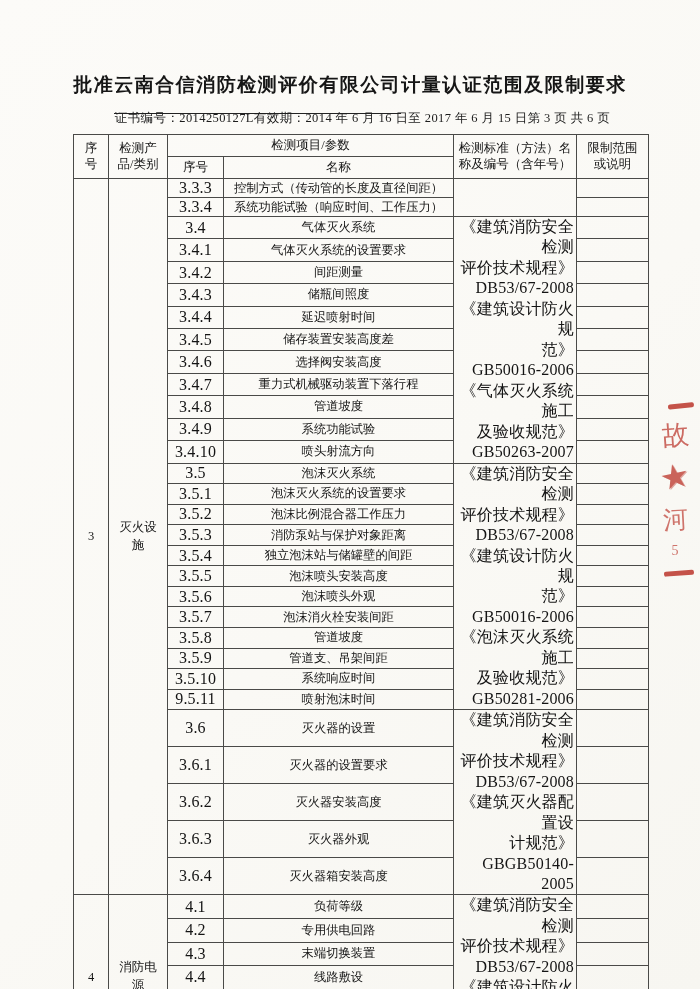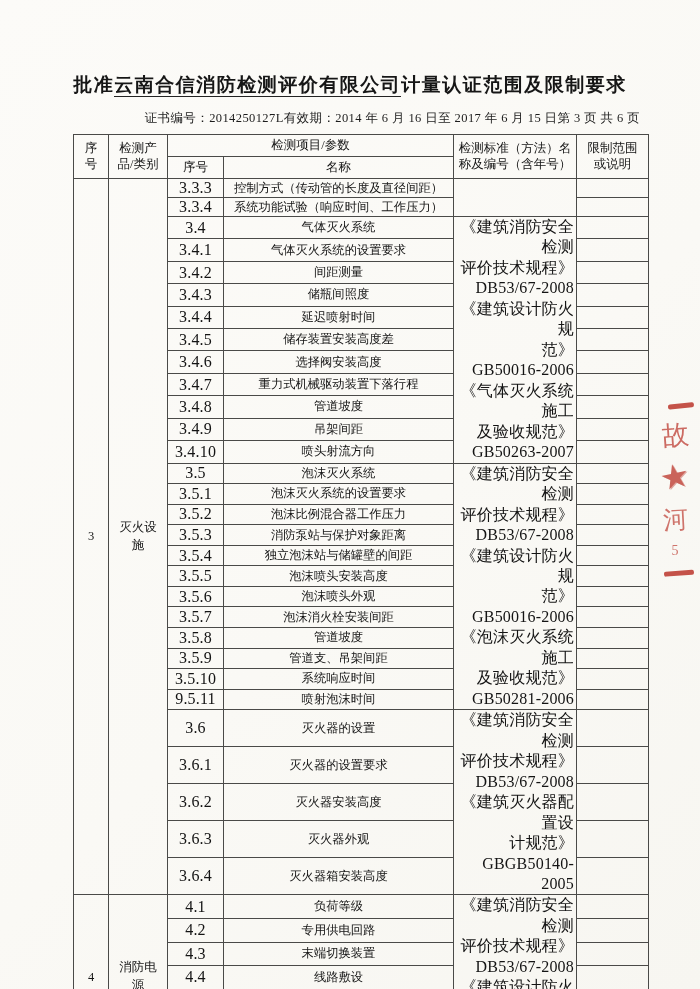--- a/index.html
+++ b/index.html
@@ -16,24 +16,24 @@
     background:linear-gradient(135deg,#fcfbf8 0%,#faf9f5 55%,#f7f6f1 100%);
   }
   .title{
     position:absolute;top:72px;left:0;right:0;
     text-align:center;
     font-size:19px;font-weight:700;
     letter-spacing:1.5px;
     color:#161616;
     white-space:nowrap;
   }
-  .title .uline{border-bottom:1.6px solid #222;padding-bottom:1px;}
+  .title .uline{border-bottom:1.6px solid #222;padding-bottom:18px;}
   .meta{
     position:absolute;top:110px;left:85px;right:60px;
-    display:flex;justify-content:flex-end;align-items:baseline;
+    display:flex;justify-content:center;align-items:baseline;
     font-size:12.5px;color:#1c1c1c;letter-spacing:.4px;
     white-space:nowrap;
   }
   table.cert{
     position:absolute;left:73px;top:134px;
     width:575px;
     border-collapse:collapse;
     table-layout:fixed;
     font-size:12.5px;
     color:#141414;
@@ -184,21 +184,21 @@
           <td class="cell-name">重力式机械驱动装置下落行程</td>
           <td></td>
         </tr>
         <tr>
           <td class="row-no">3.4.8</td>
           <td class="cell-name">管道坡度</td>
           <td></td>
         </tr>
         <tr>
           <td class="row-no">3.4.9</td>
-          <td class="cell-name">吊架间距</td>
+          <td class="cell-name">系统功能试验</td>
           <td></td>
         </tr>
         <tr>
           <td class="row-no">3.4.10</td>
           <td class="cell-name">喷头射流方向</td>
           <td></td>
         </tr>
         <tr>
           <td class="row-no">3.5</td>
           <td class="cell-name">泡沫灭火系统</td>

